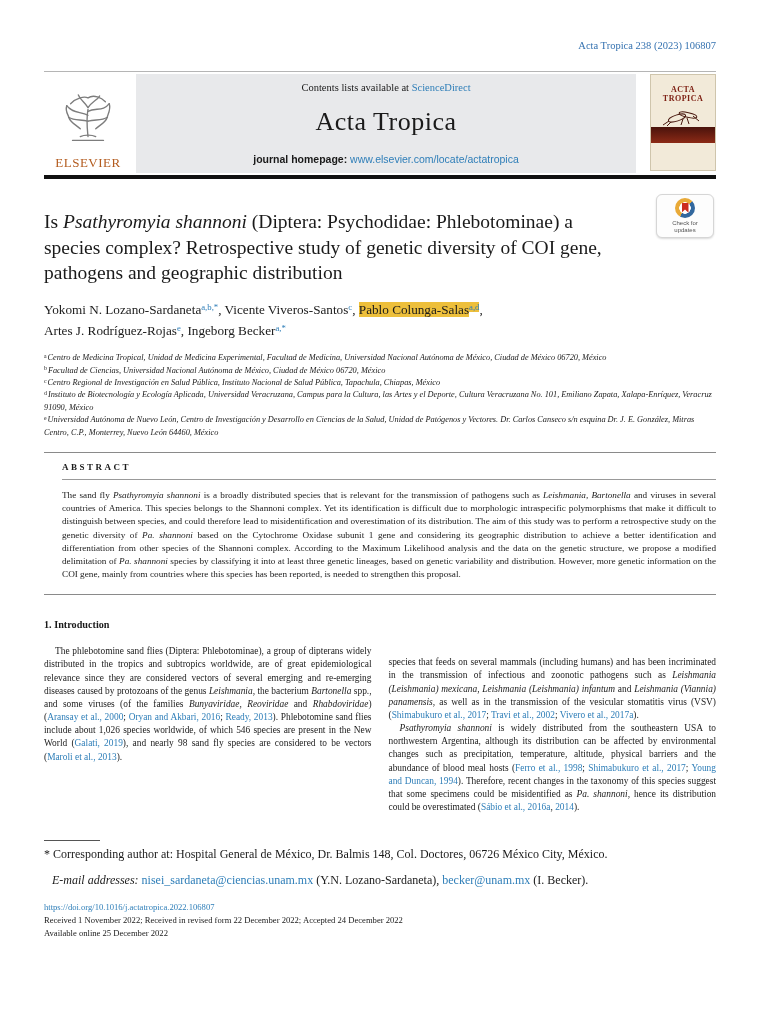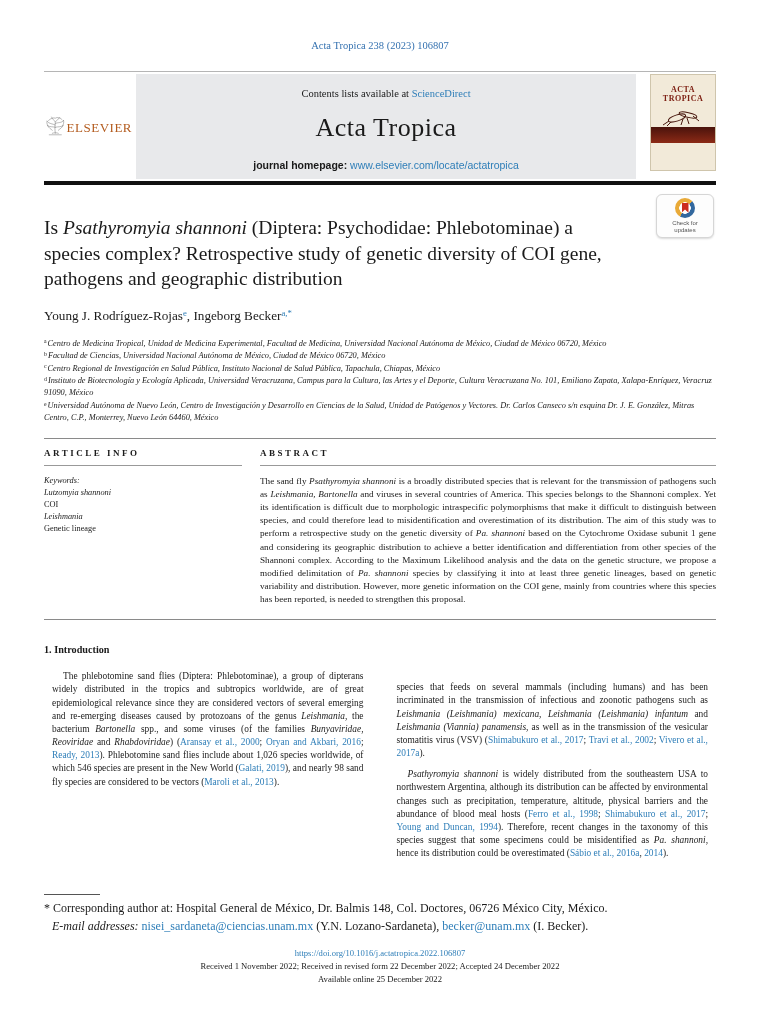--- a/index.html
+++ b/index.html
@@ -10,50 +10,50 @@
     background:#ffffff;
     font-family:"Liberation Serif", serif;
     color:#1a1a1a;
     overflow:hidden;
     box-sizing:border-box;
     padding:0 44px;
   }
   
   .journal-ref{
     margin-top:40px;
-    text-align:center;
+    text-align:right;
     font-size:10.5px;
     color:#3572b0;
   }
   .banner-wrap{
     margin-top:20px;
     border-top:1px solid #b5b5b5;
     padding-top:2px;
     display:flex;
     align-items:stretch;
   }
   .logo-col{
     width:88px;
-    display:flex;align-items:center;justify-content:flex-end;
+    display:flex;flex-direction:column;align-items:center;justify-content:flex-end;
     padding:4px 0 2px 0;
   }
   .logo-col svg{display:block;}
   .elsevier-word{
     font-size:13px;
     letter-spacing:0.5px;
     color:#b35b1e;
     font-family:"Liberation Serif", serif;
     margin-top:1px;
   }
   .banner{
     flex:1;
     background:#e8e9eb;
     margin-left:4px;
     text-align:center;
-    padding:14px 6px 8px 6px;
+    padding:8px 6px 8px 6px;
     box-sizing:border-box;
   }
   .contents-line{font-size:10.5px;}
   .contents-line .sd{color:#2e7eb8;}
   .banner-title{
     font-size:26px;
     margin:14px 0 16px 0;
     letter-spacing:0.5px;
   }
   .homepage-line{font-size:10.5px;font-family:"Liberation Sans", sans-serif;font-weight:bold;}
@@ -166,30 +166,30 @@
   .rule-bottom-info{margin-top:13px;}
   
   .body-cols{
     margin-top:24px;
     display:flex;
     gap:17px;
   }
   .col{flex:1;min-width:0;}
   .intro-heading{font-size:10.2px;font-weight:bold;margin:0 0 15px 0;}
   .para{
-    font-size:9.4px;line-height:1.4;text-align:justify;margin:8px;
+    font-size:9.4px;line-height:1.4;text-align:justify;margin:0;
   }
   .para.indent{text-indent:11px;}
   
   .footnote-rule{
     border:none;border-top:1px solid #555;width:56px;margin:26px 0 4px 0;
   }
   .footnote{font-size:12px;line-height:1.5;}
-  .footnote .fn2{margin-left:8px;}
-  .doi-block{margin-top:12px;font-size:8.6px;line-height:1.5;text-align:center;}
+  .footnote .fn2{margin-left:8px;margin-top:8px;}
+  .doi-block{margin-top:12px;font-size:8.6px;line-height:1.5;}
   .doi-link{color:#2e7eb8;}
 </style>
 </head>
 <body>
 
 <div class="page">
 
   <div class="journal-ref">Acta Tropica 238 (2023) 106807</div>
 
   <div class="banner-wrap">
@@ -250,45 +250,35 @@
     </div>
     <div class="badge-text">
       <div>Check for</div>
       <div>updates</div>
     </div>
   </div>
 
   <div class="title"><span>Is </span><span class="rt-i">Psathyromyia shannoni</span><span> (Diptera: Psychodidae: Phlebotominae) a species complex? Retrospective study of genetic diversity of COI gene, pathogens and geographic distribution</span></div>
 
   <div class="authors">
-    <div><span>Young J. Rodríguez-Rojas</span><span class="rt-sup">e</span><span>, Ingeborg Becker</span><span class="rt-sup">a,*</span></div>
+    <div><span>Yokomi N. Lozano-Sardaneta</span><span class="rt-sup">a,b,*</span><span>, Vicente Viveros-Santos</span><span class="rt-sup">c</span><span>, </span><span class="rt-hl">Pablo Colunga-Salas</span><span class="rt-sup rt-hl">a,d</span><span>,</span></div>
+    <div><span>Artes J. Rodríguez-Rojas</span><span class="rt-sup">e</span><span>, Ingeborg Becker</span><span class="rt-sup">a,*</span></div>
   </div>
 
   <div class="affiliations">
     <div><span class="aff-sup">a</span><span>Centro de Medicina Tropical, Unidad de Medicina Experimental, Facultad de Medicina, Universidad Nacional Autónoma de México, Ciudad de México 06720, México</span></div>
     <div><span class="aff-sup">b</span><span>Facultad de Ciencias, Universidad Nacional Autónoma de México, Ciudad de México 06720, México</span></div>
     <div><span class="aff-sup">c</span><span>Centro Regional de Investigación en Salud Pública, Instituto Nacional de Salud Pública, Tapachula, Chiapas, México</span></div>
     <div><span class="aff-sup">d</span><span>Instituto de Biotecnología y Ecología Aplicada, Universidad Veracruzana, Campus para la Cultura, las Artes y el Deporte, Cultura Veracruzana No. 101, Emiliano Zapata, Xalapa-Enríquez, Veracruz 91090, México</span></div>
     <div><span class="aff-sup">e</span><span>Universidad Autónoma de Nuevo León, Centro de Investigación y Desarrollo en Ciencias de la Salud, Unidad de Patógenos y Vectores. Dr. Carlos Canseco s/n esquina Dr. J. E. González, Mitras Centro, C.P., Monterrey, Nuevo León 64460, México</span></div>
   </div>
 
   <hr class="rule rule-top-info">
 
   <div class="info-abstract">
-    <div class="info-col">
-      <div class="section-header">ARTICLE INFO</div>
-      <hr class="header-rule">
-      <div class="keywords">
-        <div class="kw-label">Keywords:</div>
-        <div><span class="rt-i">Lutzomyia shannoni</span></div>
-        <div><span>COI</span></div>
-        <div><span class="rt-i">Leishmania</span></div>
-        <div><span>Genetic lineage</span></div>
-      </div>
-    </div>
     <div class="abstract-col">
       <div class="section-header">ABSTRACT</div>
       <hr class="header-rule">
       <div class="abstract-text"><span>The sand fly </span><span class="rt-i">Psathyromyia shannoni</span><span> is a broadly distributed species that is relevant for the transmission of pathogens such as </span><span class="rt-i">Leishmania, Bartonella</span><span> and viruses in several countries of America. This species belongs to the Shannoni complex. Yet its identification is difficult due to morphologic intraspecific polymorphisms that make it difficult to distinguish between species, and could therefore lead to misidentification and overestimation of its distribution. The aim of this study was to perform a retrospective study on the genetic diversity of </span><span class="rt-i">Pa. shannoni</span><span> based on the Cytochrome Oxidase subunit 1 gene and considering its geographic distribution to achieve a better identification and differentiation from other species of the Shannoni complex. According to the Maximum Likelihood analysis and the data on the genetic structure, we propose a modified delimitation of </span><span class="rt-i">Pa. shannoni</span><span> species by classifying it into at least three genetic lineages, based on genetic variability and distribution. However, more genetic information on the COI gene, mainly from countries where this species has been reported, is needed to strengthen this proposal.</span></div>
     </div>
   </div>
 
   <hr class="rule rule-bottom-info">
 
   <div class="body-cols">

